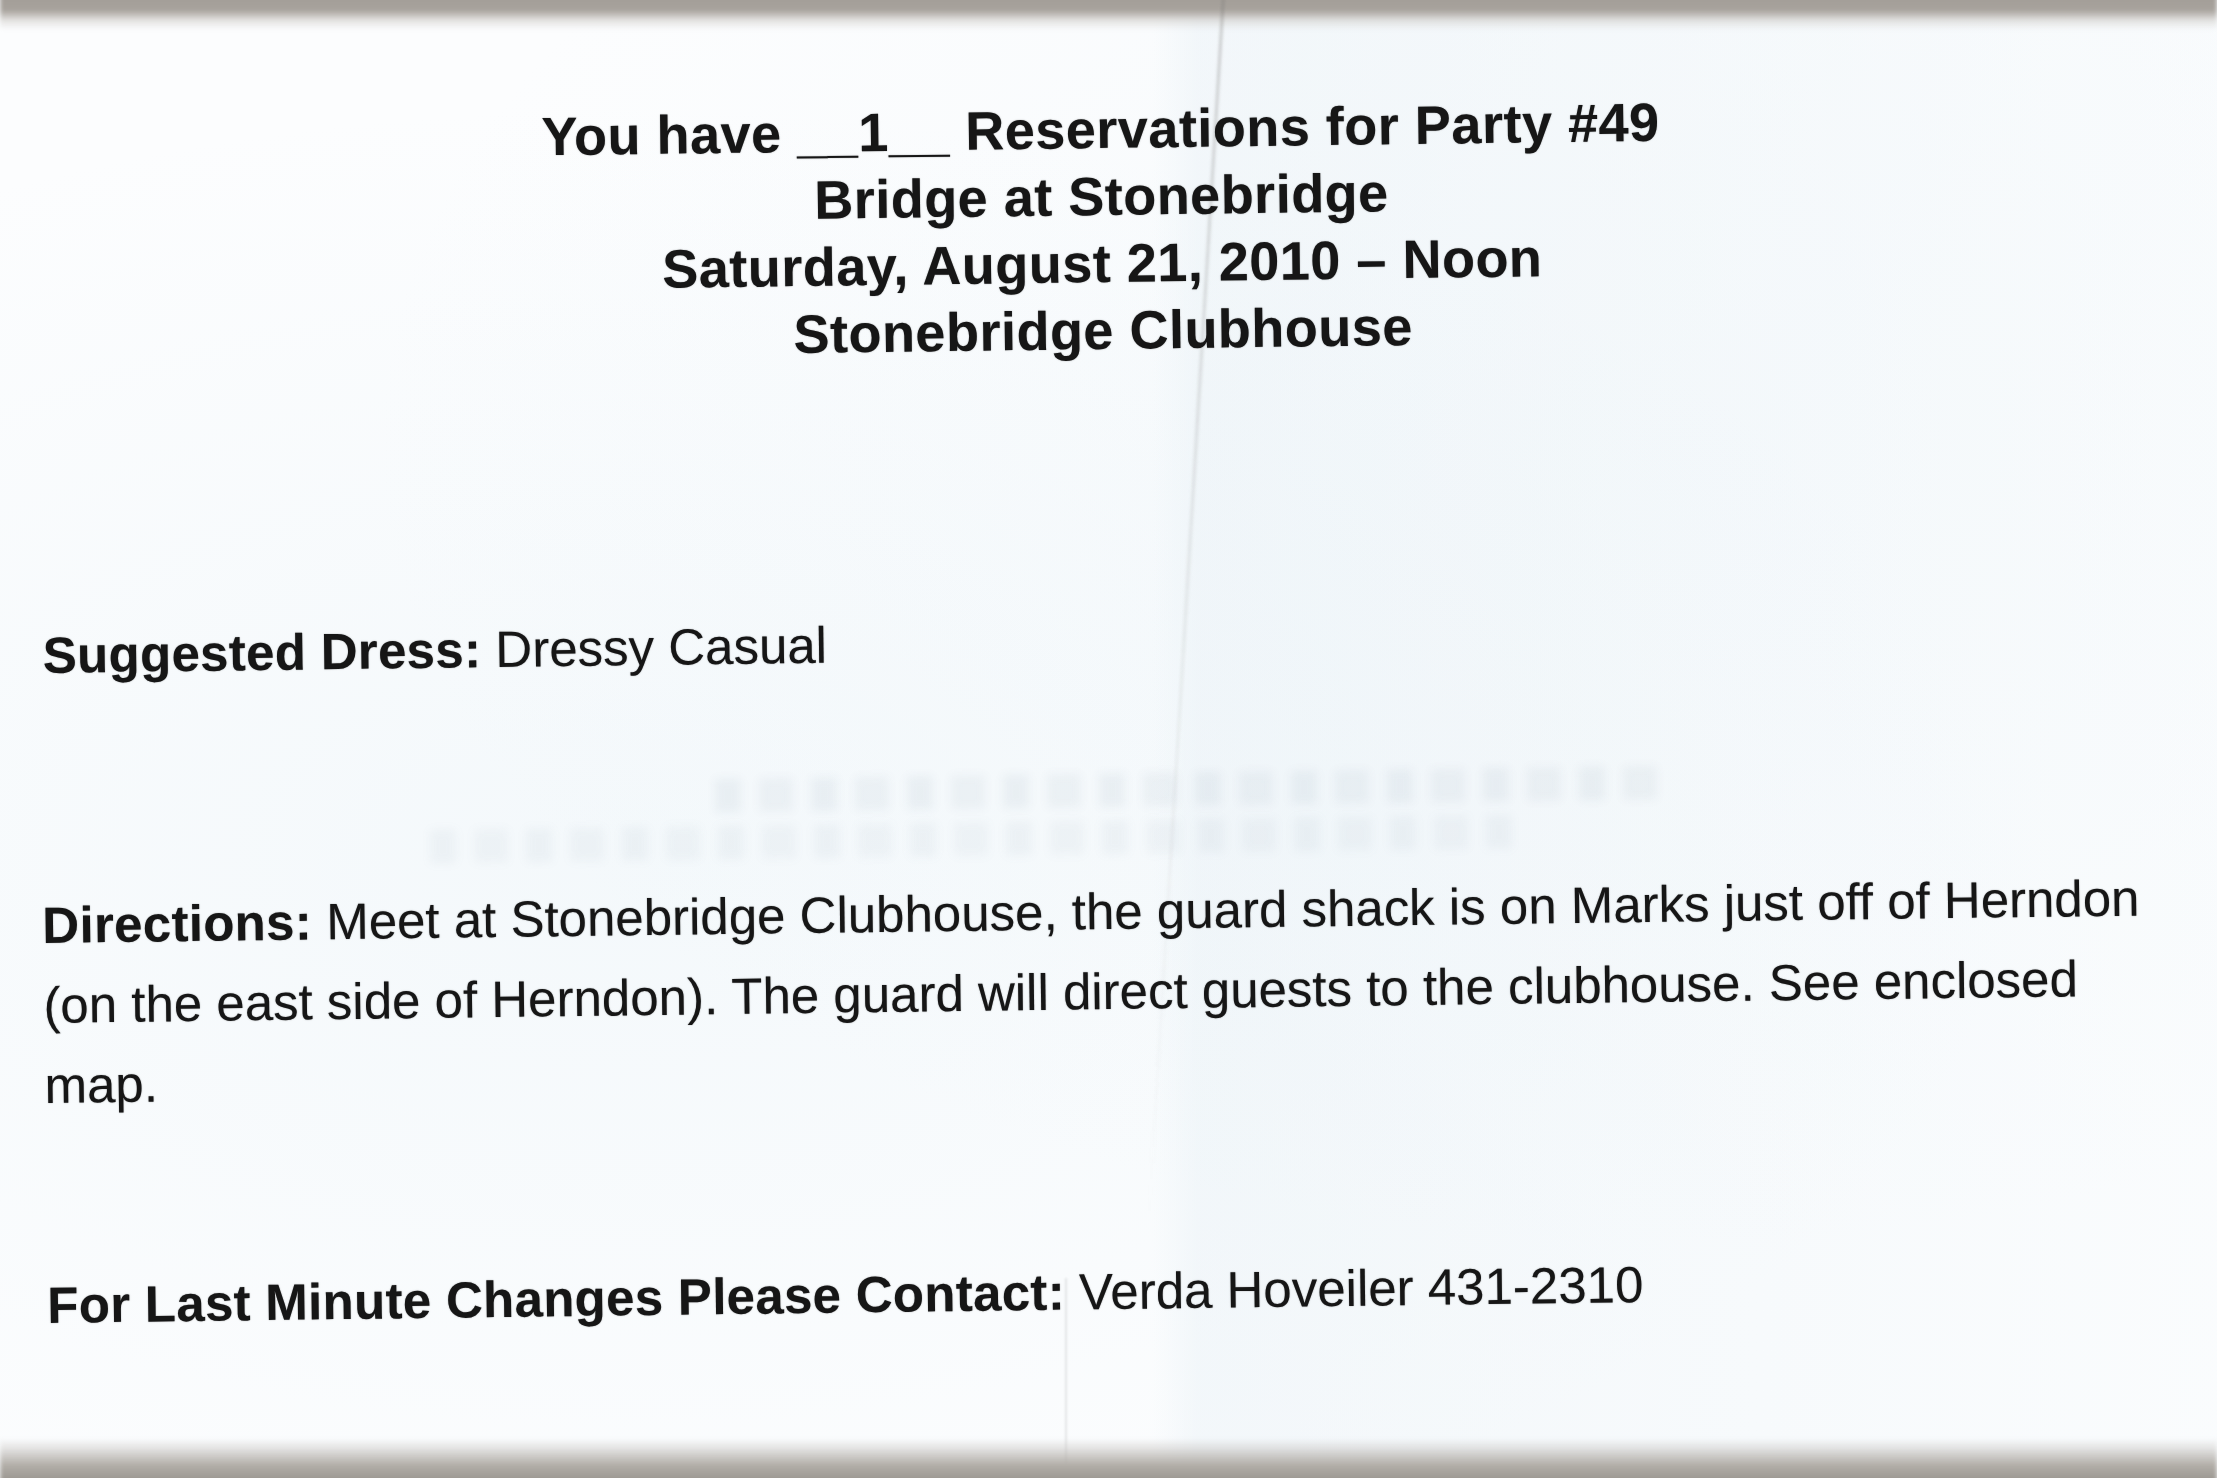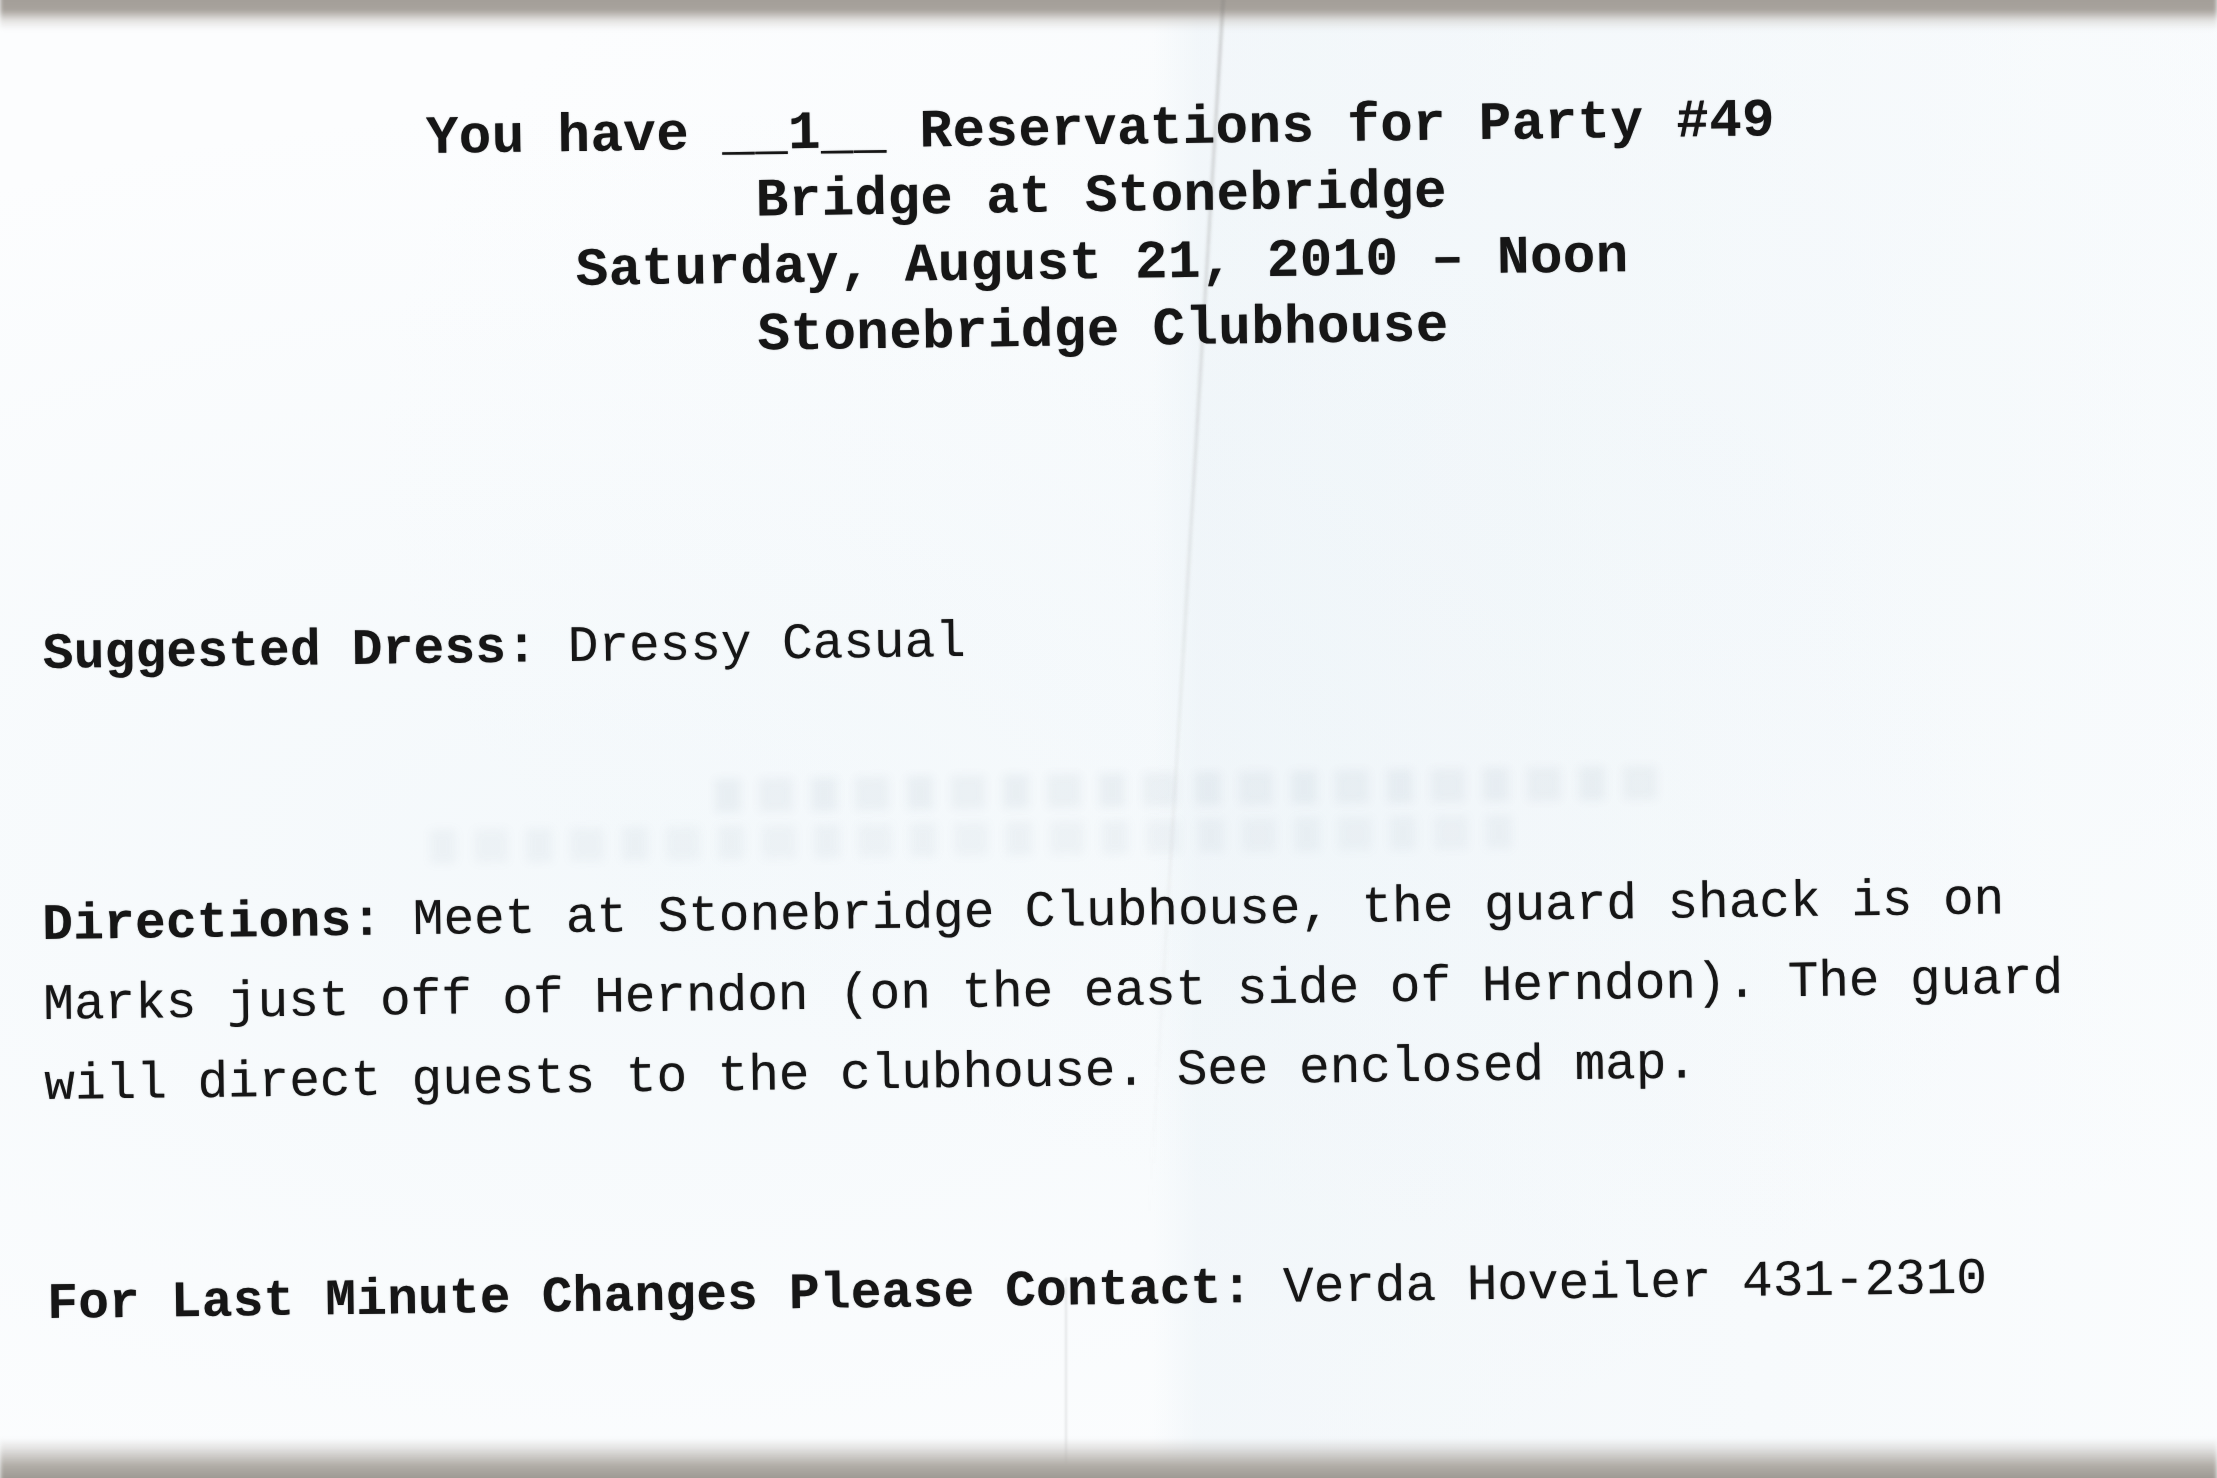--- a/index.html
+++ b/index.html
@@ -11,21 +11,20 @@
   }
   .scan{
     position:relative;
     width:2217px;height:1478px;
     background:
       linear-gradient(90deg, rgba(255,255,255,0) 52%, rgba(233,241,246,0.45) 54%, rgba(246,250,252,0.35) 100%),
       radial-gradient(ellipse at 28% 58%, rgba(214,232,241,0.22), rgba(255,255,255,0) 62%),
       radial-gradient(ellipse at 75% 30%, rgba(220,235,243,0.18), rgba(255,255,255,0) 55%),
       #fcfdfe;
     overflow:hidden;
-    font-family:Liberation Mono, monospace;
   }
   
   .edge{position:absolute;left:0;width:100%;filter:blur(2px);}
   .edge.top{
     top:-6px;height:36px;
     background:linear-gradient(180deg,#a19c96 0%,#a8a39d 45%,rgba(205,202,198,0.45) 75%,rgba(255,255,255,0) 100%);
   }
   .edge.bottom{
     bottom:-6px;height:46px;
     background:linear-gradient(0deg,#96928c 0%,#b1ada7 40%,rgba(196,193,189,0.4) 78%,rgba(255,255,255,0) 100%);

